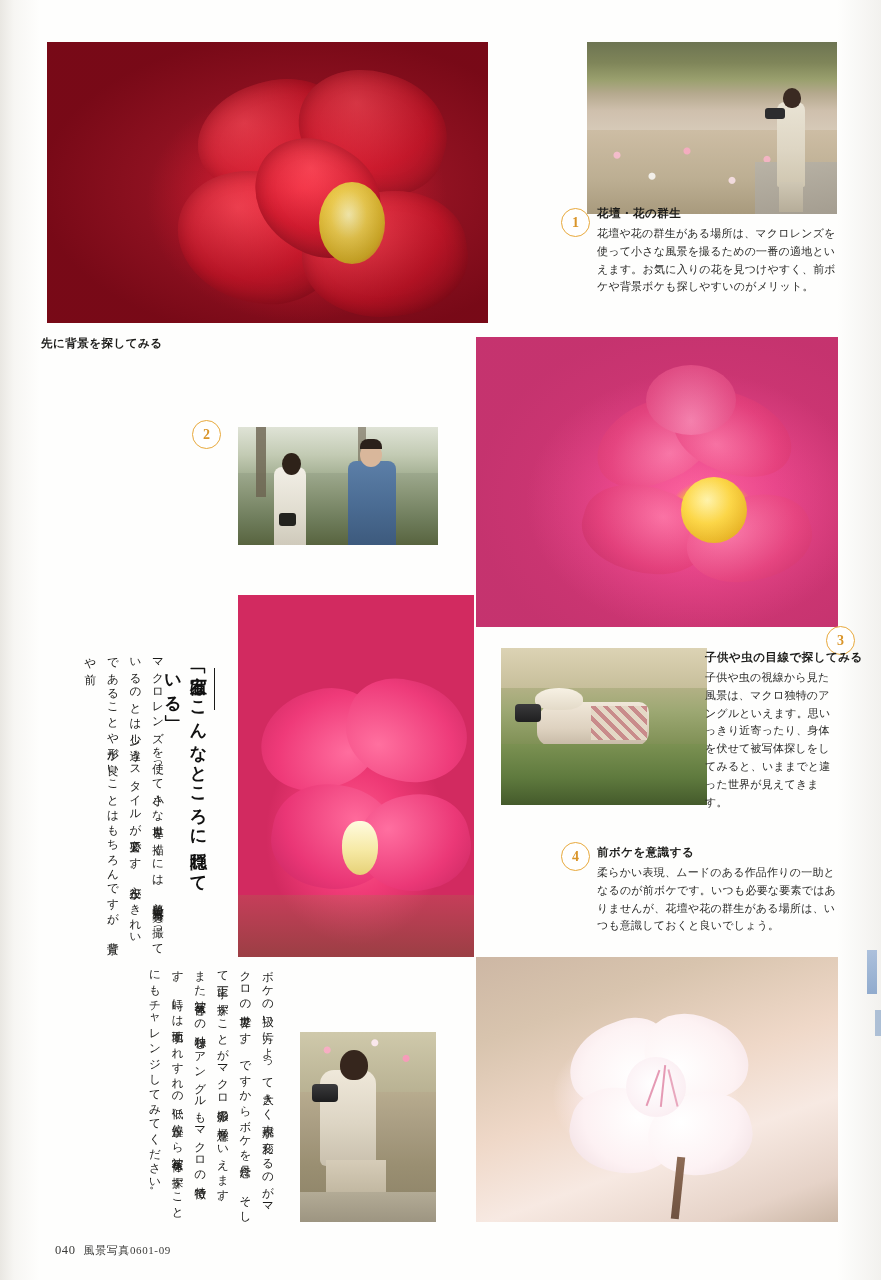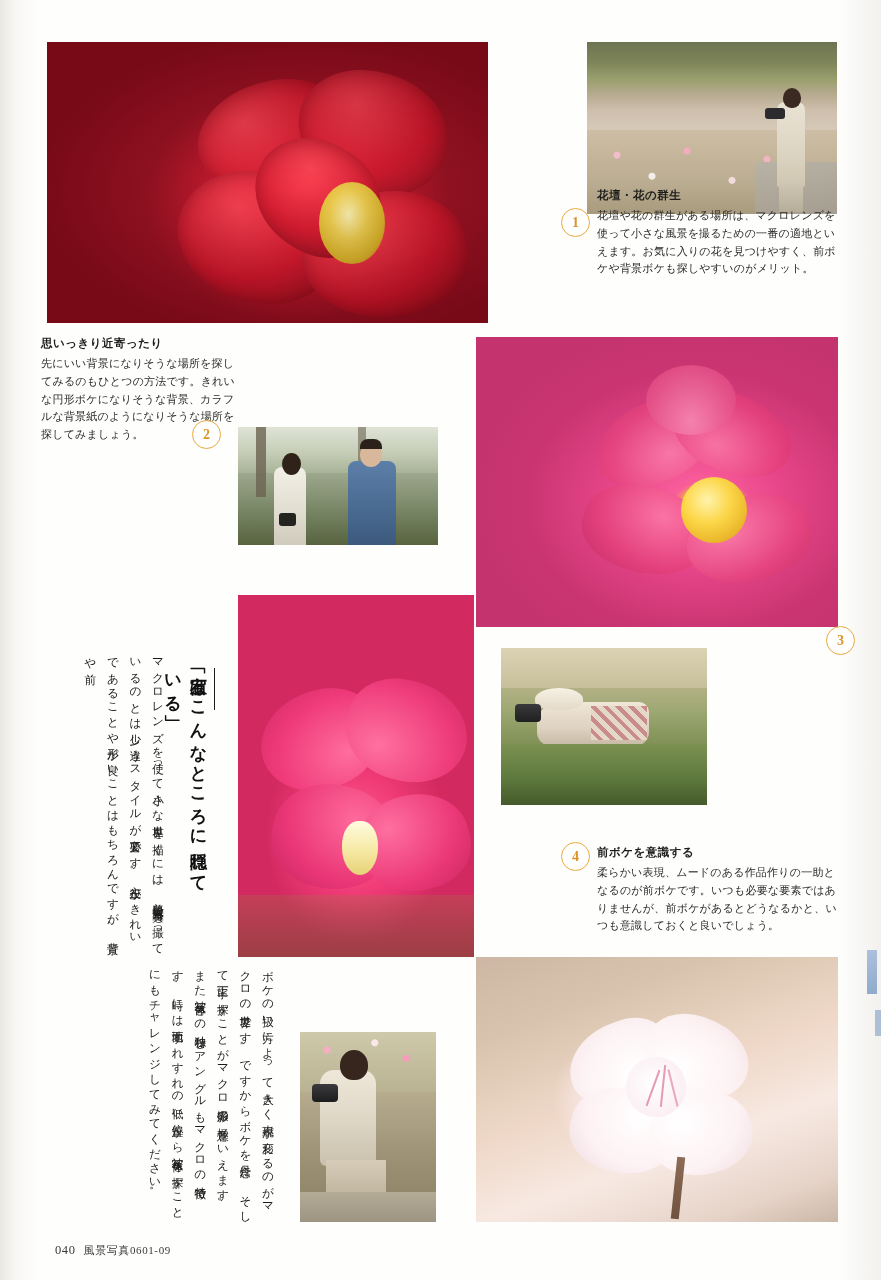--- a/index.html
+++ b/index.html
@@ -232,28 +232,27 @@
          background:linear-gradient(180deg,#e9e3d4 0%, #ded6c4 55%, #cfc6b0 100%);"></div>
     <div class="fig" style="left:196px; top:46px; width:18px; height:20px; border-radius:50% 50% 45% 45%;
          background:#3a2a22;"></div>
     <div class="fig" style="left:178px; top:66px; width:20px; height:11px; border-radius:3px;
          background:#2c2c2e;"></div>
     <div class="fig" style="left:192px; top:140px; width:24px; height:30px;
          background:linear-gradient(180deg,#cfc7b4,#b6ad99);"></div>
   </div>
 
   <div class="numcircle" style="left:561px; top:208px;">1</div>
-  <div class="cap" style="left:597px; top:188px; width:243px;">
+  <div class="cap" style="left:597px; top:206px; width:243px;">
     <h4>花壇・花の群生</h4>
     <p>花壇や花の群生がある場所は、マクロレンズを使って小さな風景を撮るための一番の適地といえます。お気に入りの花を見つけやすく、前ボケや背景ボケも探しやすいのがメリット。</p>
   </div>
 
   <div class="cap" style="left:41px; top:336px; width:195px;">
-    <h4>思いっきり近寄ったり</h4>
-    <p>先にいい背景になりそうな場所を探してみるのもひとつの方法です。きれいな円形ボケになりそうな背景、カラフルな背景紙のようになりそうな場所を探してみましょう。</p>
+    <h4>先に背景を探してみる</h4>
   </div>
   <div class="numcircle" style="left:192px; top:420px;">2</div>
 
   <div class="photo p-people">
     <div class="fig" style="left:0; top:0; width:100%; height:46px;
          background:linear-gradient(180deg,#dfe3d6 0%, #c3cbb4 60%, #a8b397 100%);"></div>
     <div class="fig" style="left:18px; top:0; width:10px; height:70px; background:#6c6350; opacity:.8;"></div>
     <div class="fig" style="left:120px; top:0; width:8px; height:55px; background:#6c6350; opacity:.6;"></div>
 
     <div class="fig" style="left:36px; top:40px; width:32px; height:78px; border-radius:8px 8px 0 0;
@@ -316,25 +315,29 @@
          background:linear-gradient(180deg,#f7f1e4,#e3dac8);"></div>
     <div class="fig" style="left:14px; top:56px; width:26px; height:18px; border-radius:4px;
          background:linear-gradient(180deg,#3a3a3c,#1f1f20);"></div>
     <div class="fig" style="left:90px; top:58px; width:56px; height:34px;
          background:repeating-linear-gradient(45deg,#e4d8c6 0 5px,#c98b8b 5px 9px);"></div>
     <div class="fig" style="left:0; top:96px; width:100%; height:61px;
          background:linear-gradient(180deg, #7b9152 0%, #5f7a3e 55%, #445a2b 100%);"></div>
   </div>
 
   <div class="numcircle" style="left:826px; top:626px; border-color:#e8a93c;">3</div>
+  <div class="cap" style="left:705px; top:650px; width:130px;">
+    <h4 style="width:160px;">子供や虫の目線で探してみる</h4>
+    <p>子供や虫の視線から見た風景は、マクロ独特のアングルといえます。思いっきり近寄ったり、身体を伏せて被写体探しをしてみると、いままでと違った世界が見えてきます。</p>
+  </div>
 
   <div class="numcircle" style="left:561px; top:842px;">4</div>
   <div class="cap" style="left:597px; top:845px; width:243px;">
     <h4>前ボケを意識する</h4>
-    <p>柔らかい表現、ムードのある作品作りの一助となるのが前ボケです。いつも必要な要素ではありませんが、前ボケがあるとどうなるかと、いつも意識しておくと良いでしょう。</p>
+    <p>柔らかい表現、ムードのある作品作りの一助となるのが前ボケです。いつも必要な要素ではありませんが、花壇や花の群生がある場所は、いつも意識しておくと良いでしょう。</p>
   </div>
 
   <div class="photo p-field2">
     <div class="fig" style="left:0; top:0; width:100%; height:60px;
          background:
            radial-gradient(circle at 20% 30%, rgba(255,170,200,0.85) 0 3px, rgba(255,170,200,0) 4px),
            radial-gradient(circle at 55% 18%, rgba(255,235,244,0.9) 0 3px, rgba(255,235,244,0) 4px),
            radial-gradient(circle at 78% 44%, rgba(255,150,190,0.85) 0 3px, rgba(255,150,190,0) 4px),
            linear-gradient(180deg,#cfc9ab 0%, #b9b293 100%);"></div>
     <div class="fig" style="left:20px; top:38px; width:56px; height:96px; border-radius:14px 14px 6px 6px;

